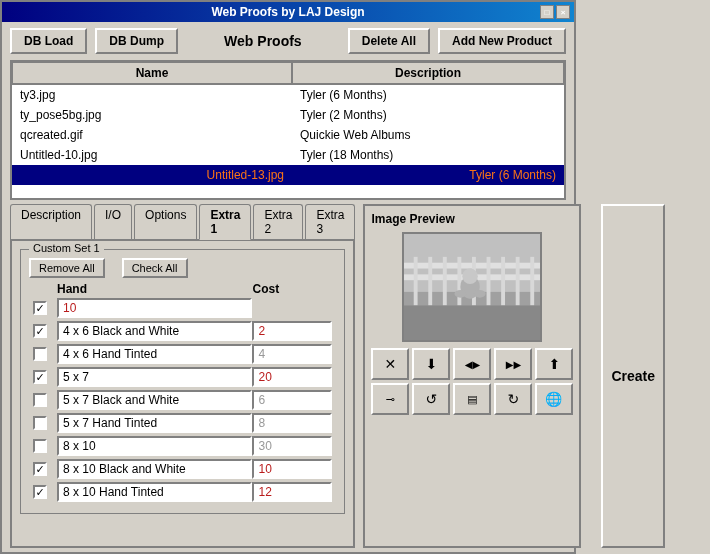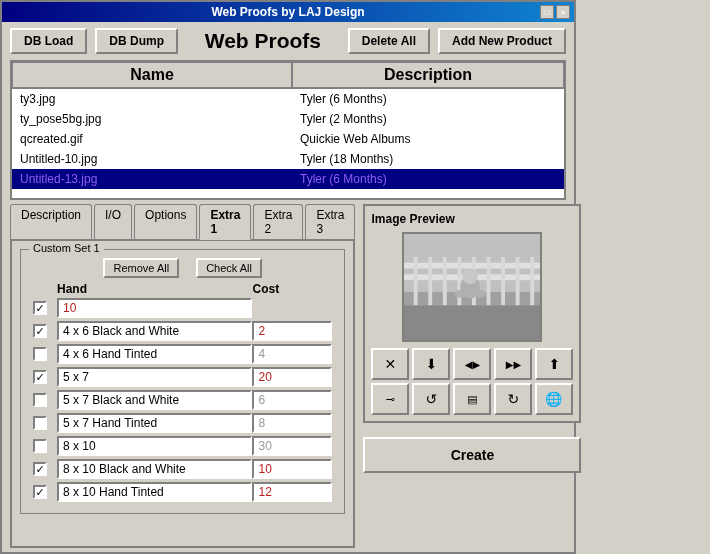--- a/index.html
+++ b/index.html
@@ -63,48 +63,49 @@
       border: 2px solid;
       border-color: #ffffff #808080 #808080 #ffffff;
       padding: 4px 12px;
       font-size: 12px;
       cursor: pointer;
       font-weight: bold;
     }
     .toolbar-title {
       flex: 1;
       text-align: center;
-      font-size: 21px;
+      font-size: 14px;
       font-weight: bold;
     }
     .toolbar-right {
       display: flex;
       gap: 8px;
     }
     .table-header {
       display: grid;
       grid-template-columns: 280px 1fr;
       background: #d4d0c8;
       border-bottom: 1px solid #808080;
     }
     .table-header-cell {
       padding: 3px 8px;
       font-weight: bold;
       text-align: center;
       border: 1px solid #808080;
-      font-size: 16px;
+      font-size: 12px;
     }
     .table-row {
       display: grid;
       grid-template-columns: 280px 1fr;
       padding: 2px 0;
     }
     .table-row.selected {
       background: #000080;
-      color: #8b5cf6;
+      color: #f97316;
+      text-align: right;
     }
     .table-cell {
       padding: 1px 8px;
       font-size: 12px;
     }
     .main-content {
       display: flex;
       flex: 1;
       padding: 4px 8px;
       gap: 8px;
@@ -135,21 +136,21 @@
       border-bottom: 1px solid #d4d0c8;
     }
     .panel-box {
       border: 2px solid #808080;
       background: #d4d0c8;
       padding: 8px;
       flex: 1;
     }
     .panel-header-row {
       display: flex;
-      justify-content: center;
+      justify-content: flex-start;
       gap: 17px;
       margin-bottom: 4px;
     }
     .small-btn {
       background: #d4d0c8;
       border: 2px solid;
       border-color: #ffffff #808080 #808080 #ffffff;
       padding: 2px 8px;
       font-size: 11px;
       cursor: pointer;
@@ -203,22 +204,22 @@
       display: flex;
       align-items: center;
       color: #b91c1c;
     }
     .product-cost-field.greyed {
       color: #999;
     }
     .right-panel {
       width: 220px;
       display: flex;
-      flex-direction: column;
-      gap: 14px;
+      flex-direction: row;
+      gap: 20px;
     }
     .image-preview-box {
       border: 2px solid #808080;
       background: #d4d0c8;
       padding: 6px;
       display: flex;
       flex-direction: column;
       align-items: center;
     }
     .image-preview-title {

